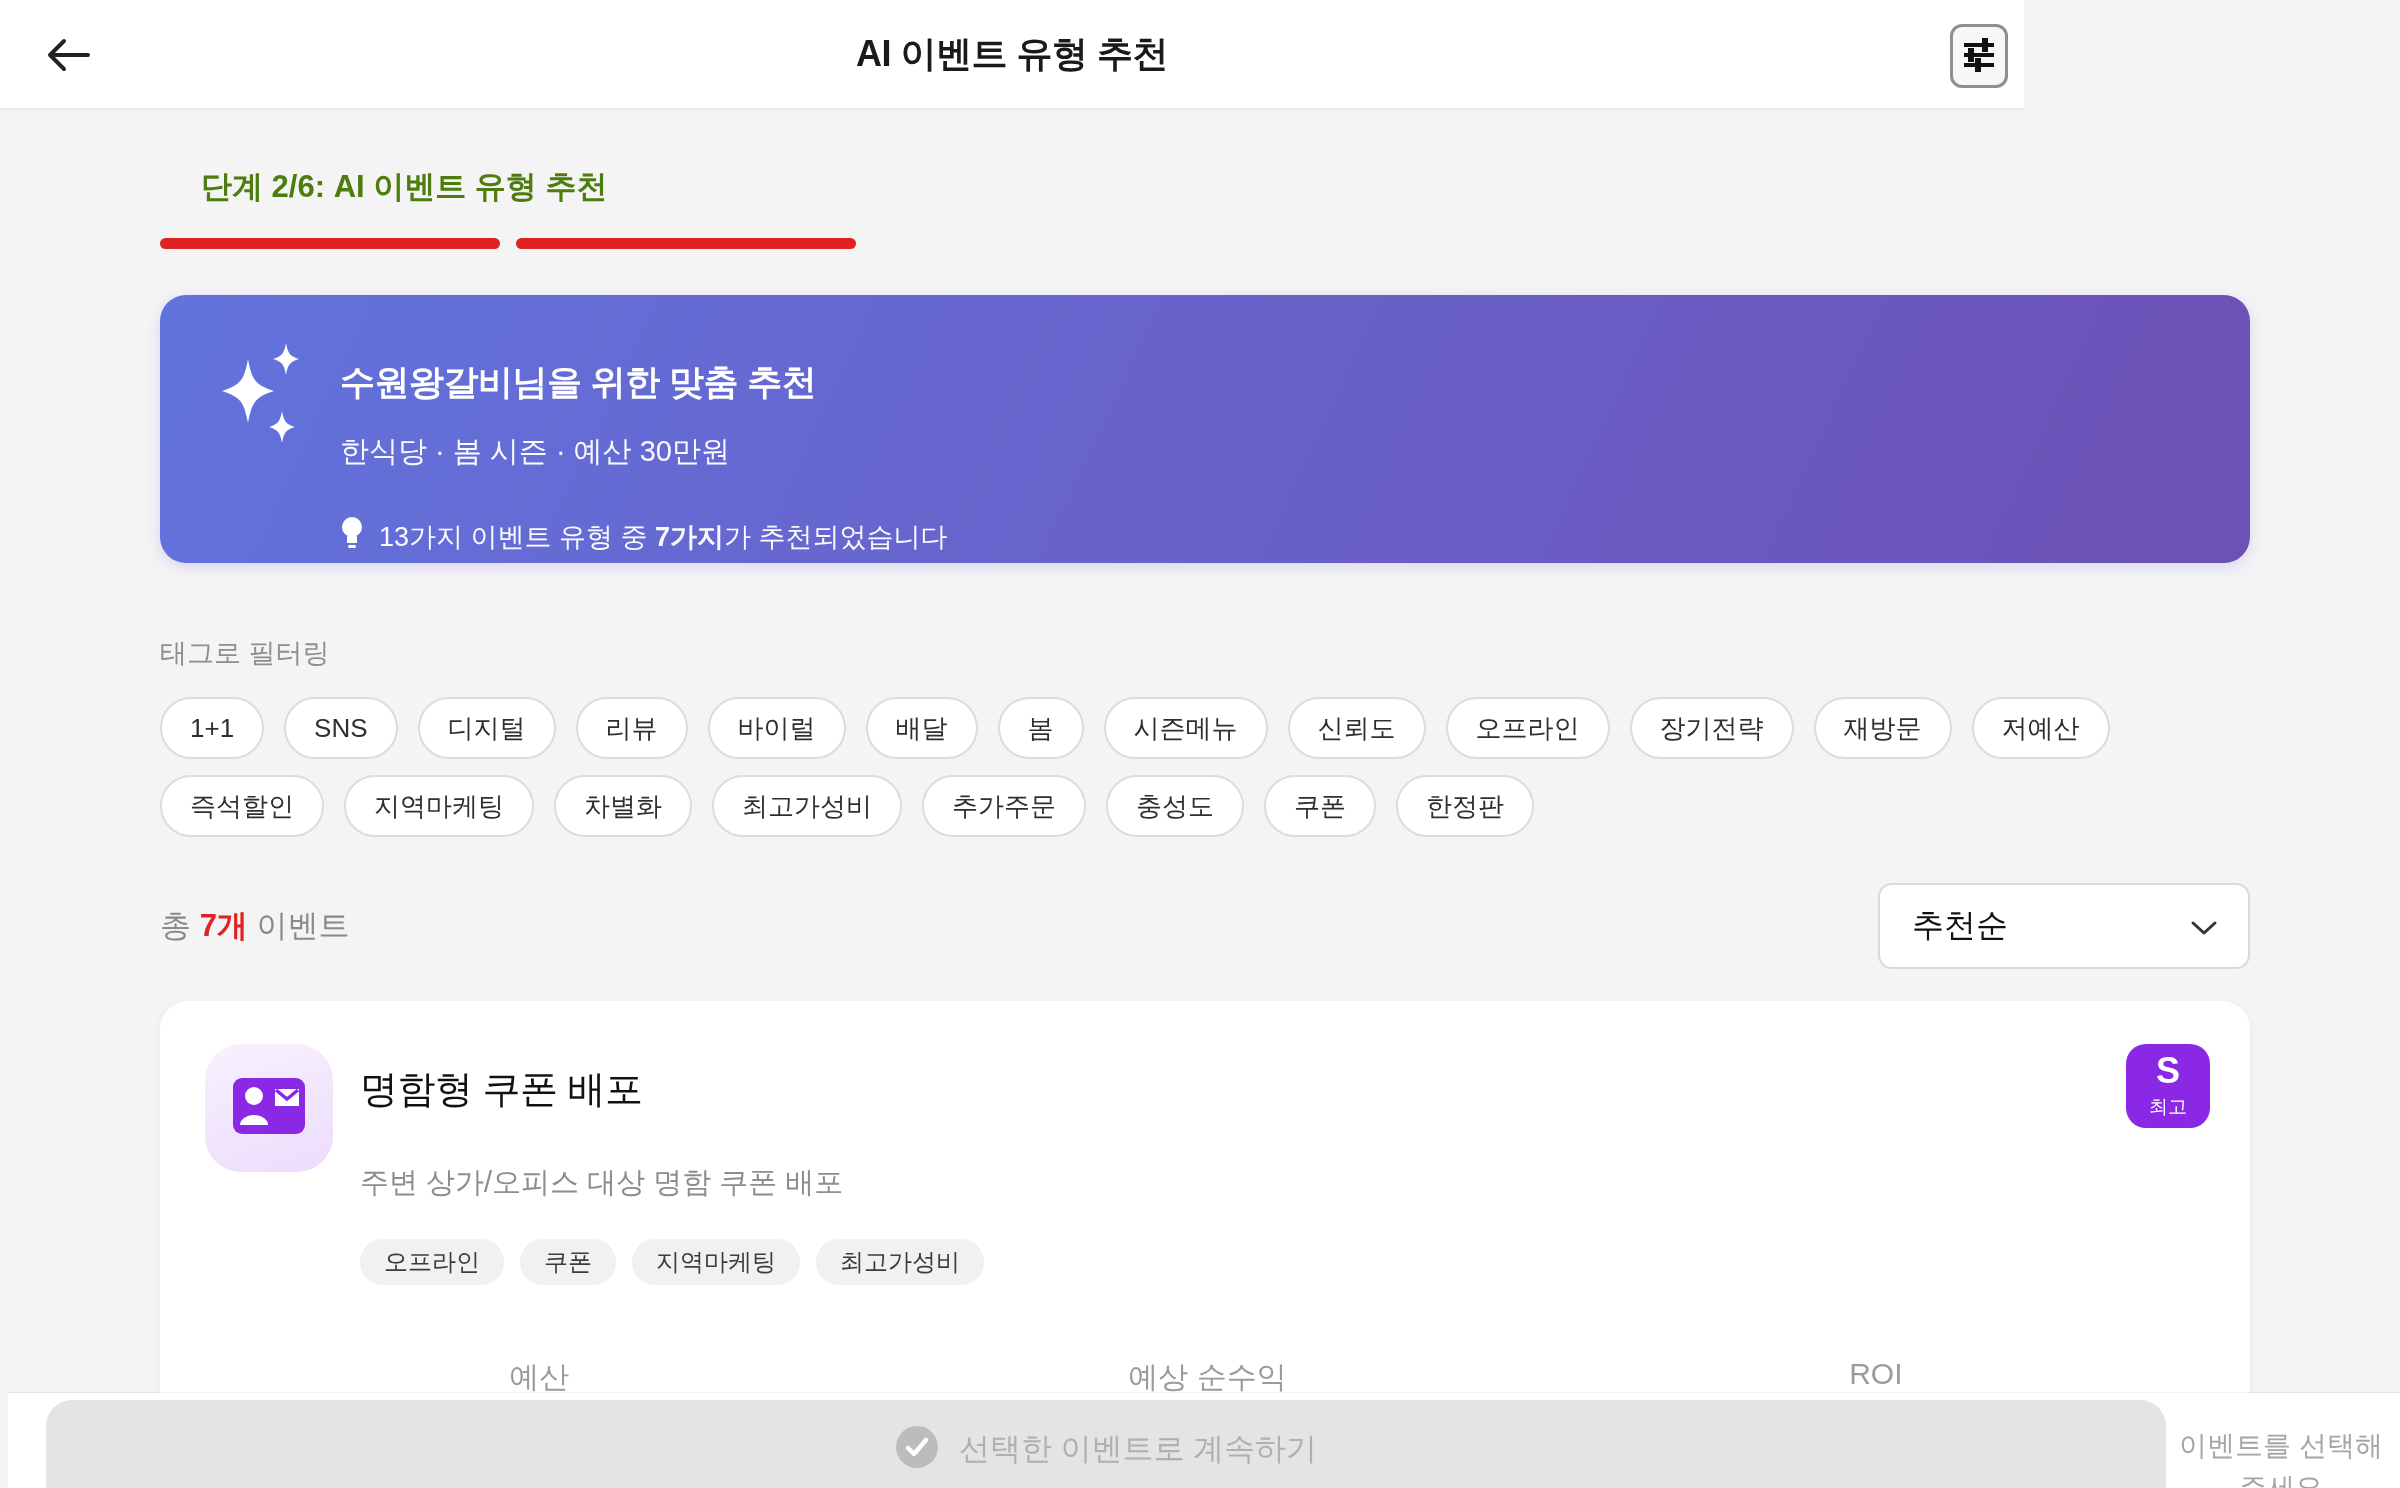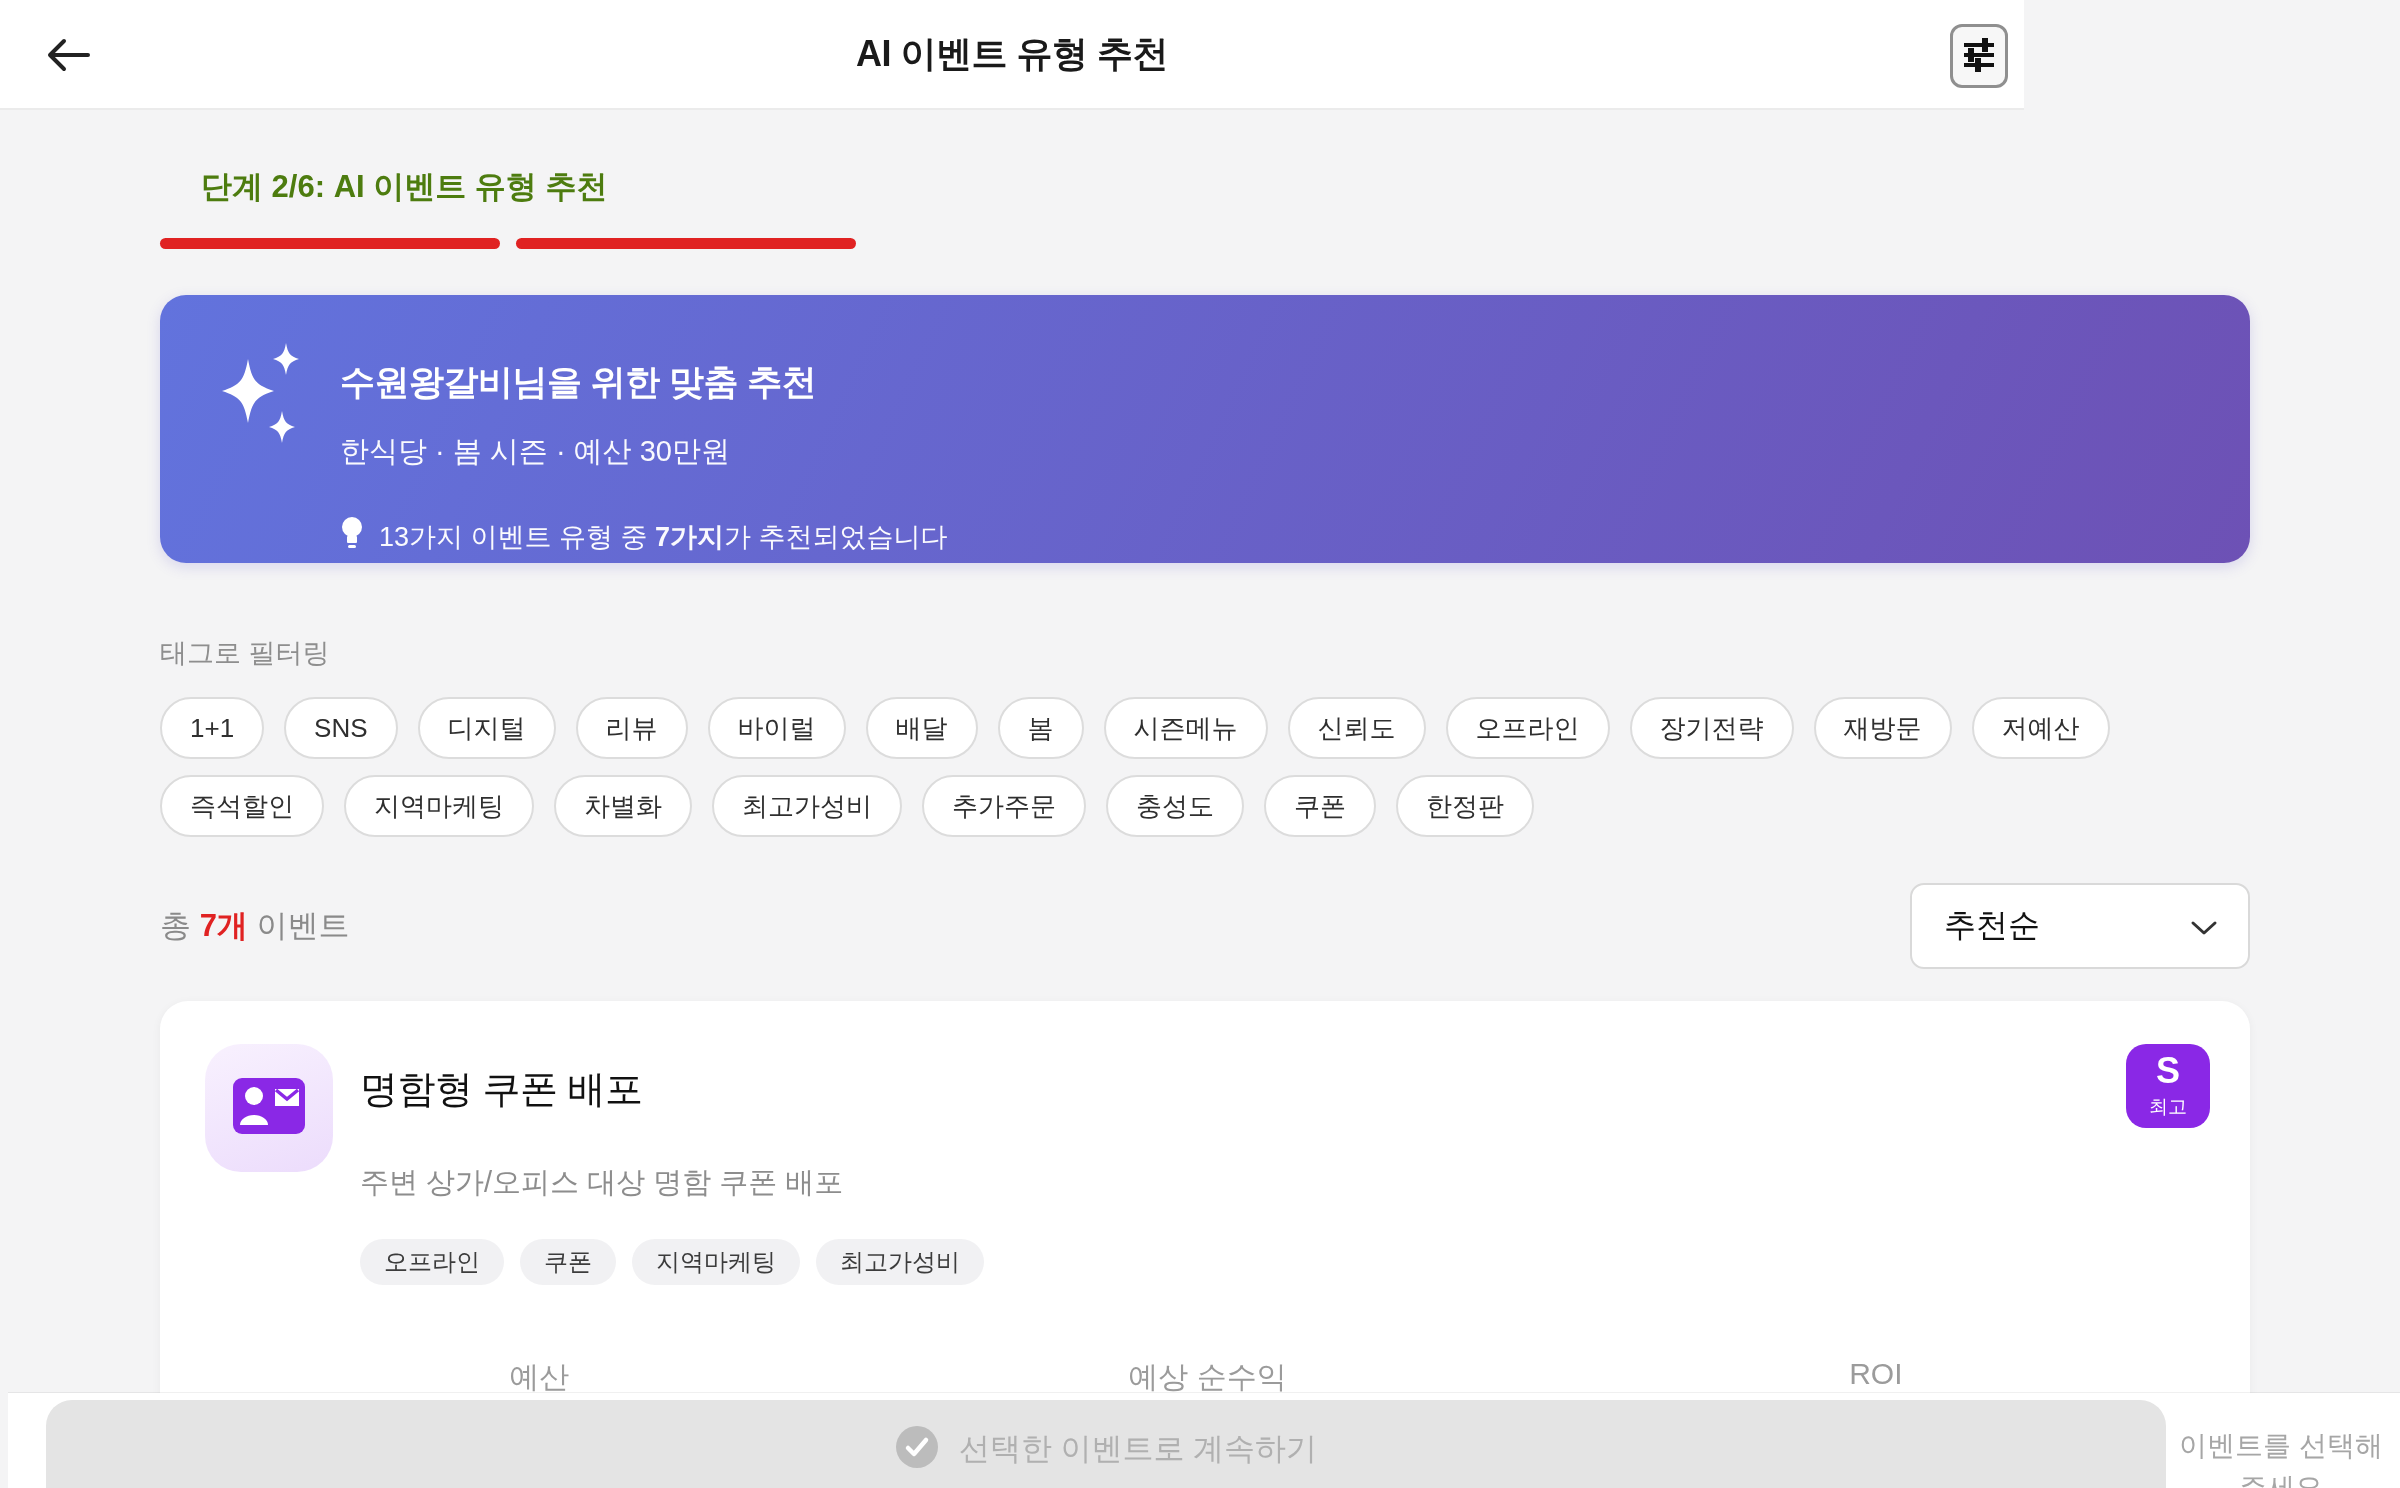--- a/index.html
+++ b/index.html
@@ -57,21 +57,21 @@
     background:#fff; font-size:26px; color:#2f2f2f;
     display:flex; align-items:center; cursor:pointer; white-space:nowrap;
     font-family:inherit;
   }
 
   
   .summary-row { margin-top:46px; display:flex; justify-content:space-between; align-items:center; }
   .summary-text { font-size:31px; color:#8a8a8a; }
   .summary-text .count { color:var(--accent-red); font-weight:700; }
   .sort-select {
-    width:340px; height:86px; background:#fff; border:2px solid #d9d9d9; border-radius:14px;
+    width:372px; height:86px; background:#fff; border:2px solid #d9d9d9; border-radius:14px;
     display:flex; align-items:center; justify-content:space-between;
     padding:0 30px 0 32px; font-size:32px; color:#111; cursor:pointer;
   }
 
   
   .event-card {
     margin-top:32px; background:#fff; border-radius:28px;
     padding:43px 40px 0 45px; height:640px; position:relative;
     box-shadow:0 2px 10px rgba(0,0,0,0.05); cursor:pointer;
   }

